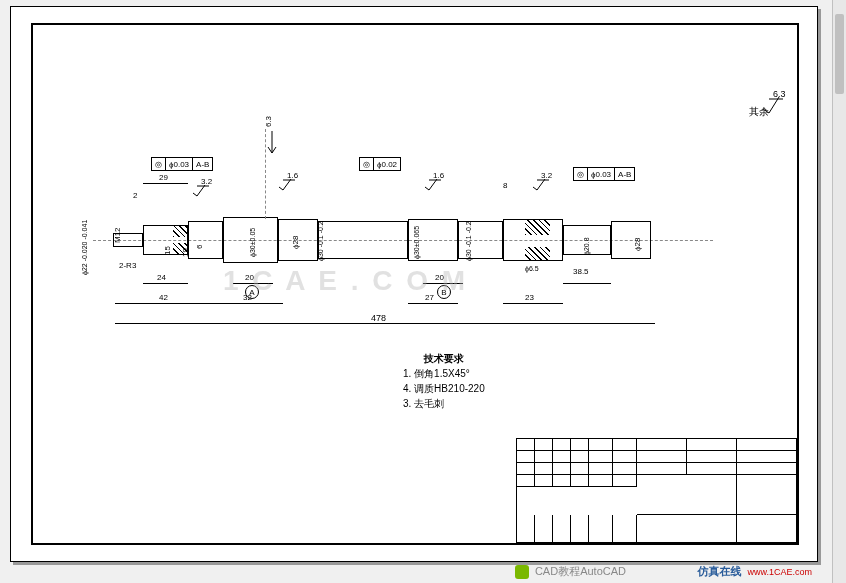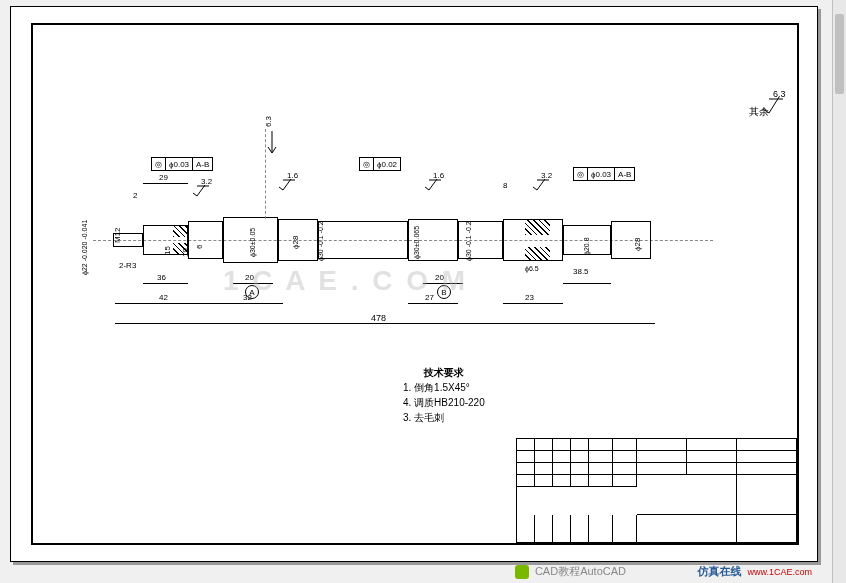--- a/index.html
+++ b/index.html
@@ -224,21 +224,21 @@
 
     <div class="datum" style="left:212px; top:260px">A</div>
     <div class="datum" style="left:404px; top:260px">B</div>
 
     <div class="dim-line dim-h" style="left:110px; top:158px; width:45px"></div>
     <div class="label label-sm" style="left:126px; top:148px">29</div>
     <div class="label label-sm" style="left:100px; top:166px">2</div>
     <div class="label label-sm" style="left:470px; top:156px">8</div>
 
     <div class="dim-line dim-h" style="left:110px; top:258px; width:45px"></div>
-    <div class="label label-sm" style="left:124px; top:248px">36</div>
+    <div class="label label-sm" style="left:124px; top:248px">24</div>
 
     <div class="dim-line dim-h" style="left:200px; top:258px; width:40px"></div>
     <div class="label label-sm" style="left:212px; top:248px">20</div>
 
     <div class="dim-line dim-h" style="left:390px; top:258px; width:40px"></div>
     <div class="label label-sm" style="left:402px; top:248px">20</div>
 
     <div class="dim-line dim-h" style="left:82px; top:278px; width:108px"></div>
     <div class="label label-sm" style="left:126px; top:268px">42</div>
 
@@ -267,21 +267,21 @@
     <div class="label label-rot label-sm" style="left:258px; top:224px">ϕ28</div>
     <div class="label label-rot label-sm" style="left:284px; top:236px; font-size:7px">ϕ30 -0.1 -0.2</div>
     <div class="label label-rot label-sm" style="left:380px; top:234px; font-size:7px">ϕ30±0.065</div>
     <div class="label label-rot label-sm" style="left:432px; top:236px; font-size:7px">ϕ30 -0.1 -0.2</div>
     <div class="label label-sm" style="left:492px; top:240px; font-size:7px">ϕ6.5</div>
     <div class="label label-rot label-sm" style="left:550px; top:230px; font-size:7px">ϕ20.8</div>
     <div class="label label-rot label-sm" style="left:600px; top:226px">ϕ28</div>
 
     <div class="centerline-v" style="left:232px; top:104px; height:90px"></div>
 
-    <div class="tech-req" style="left:370px; top:340px">
+    <div class="tech-req" style="left:370px; top:326px">
       <div style="font-weight:bold; text-align:center">技术要求</div>
       <div>1. 倒角1.5X45°</div>
       <div>4. 调质HB210-220</div>
       <div>3. 去毛刺</div>
     </div>
 
     <div class="title-block">
       <div class="tb-row">
         <div class="tb-cell" style="width:18px"></div>
           <div class="tb-cell" style="width:18px"></div>

